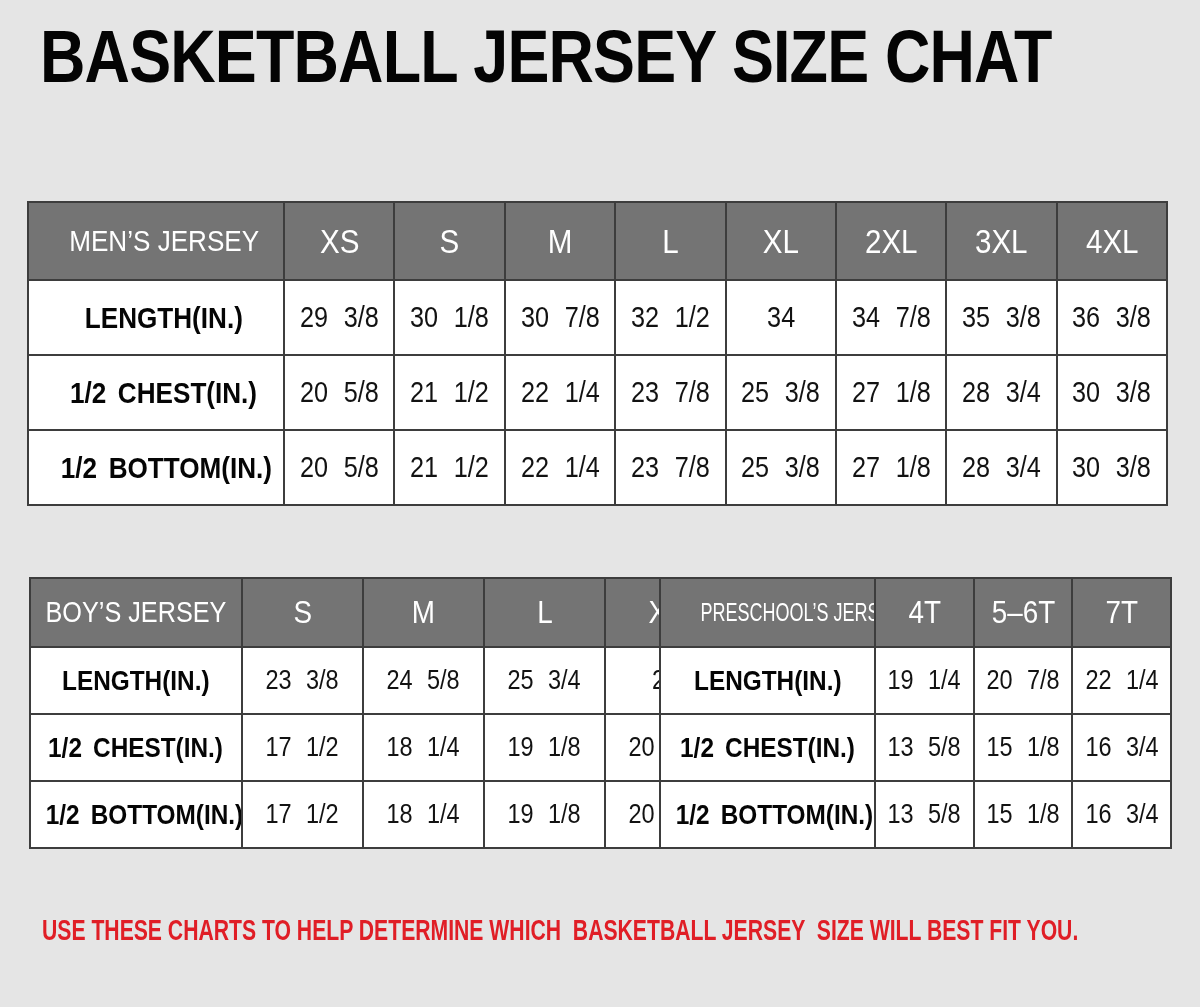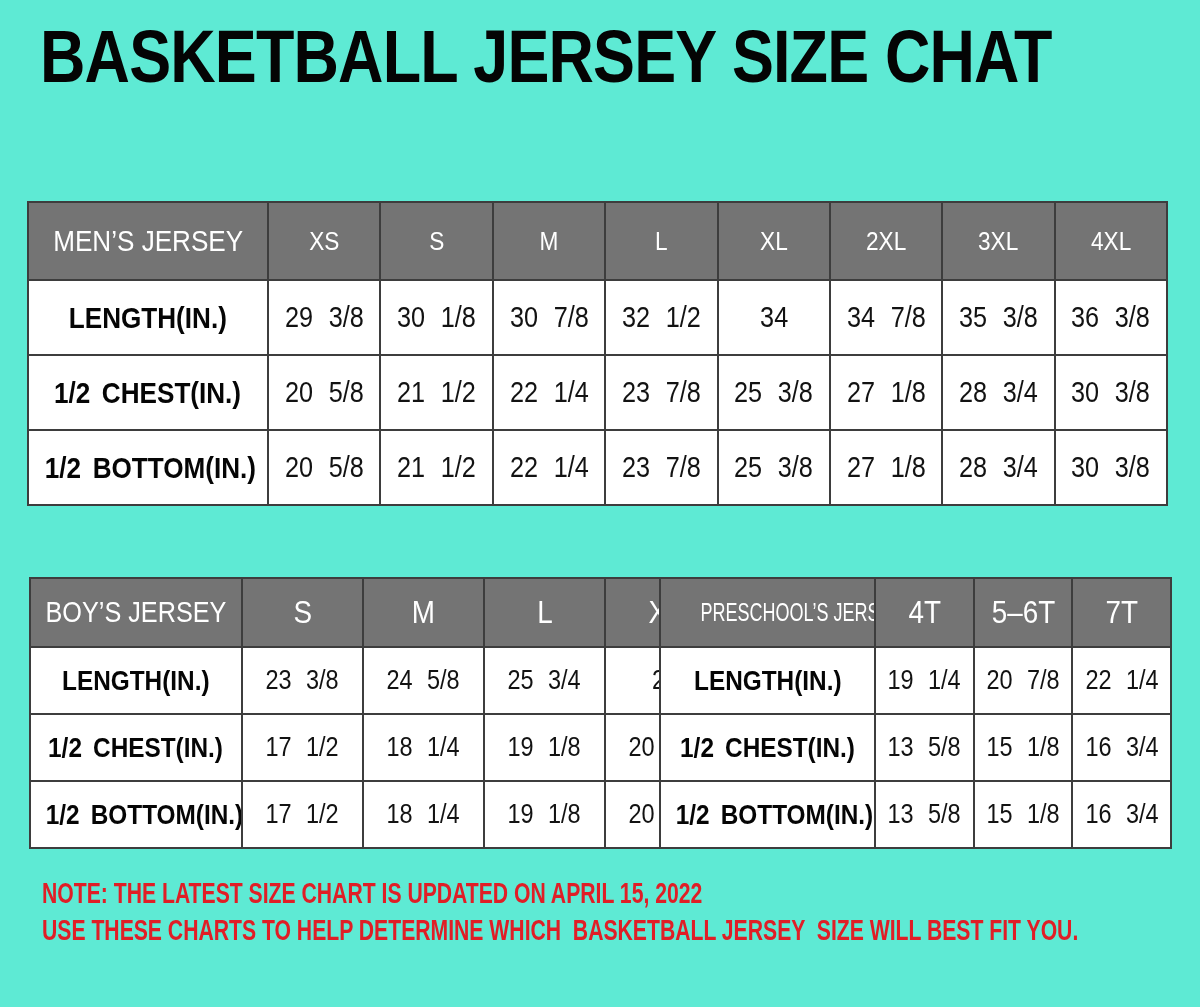--- a/index.html
+++ b/index.html
@@ -1,19 +1,19 @@
 <!DOCTYPE html>
 <html style="--accent-red: #E01E26; --header-gray: #747474; --border-dark: #3D3D3D;"><head>
 <meta charset="utf-8">
 <style>
   html,body{margin:0;padding:0;background:#ffffff;}
   .canvas{
     position:relative;
     width:1200px;height:1007px;
-    background:#5eead4;
+    background:#e5e5e5;
     font-family:"Liberation Sans", sans-serif;
     overflow:hidden;
   }
   .cond{display:inline-block;transform-origin:0 50%;white-space:pre;}
 
   
   .page-title{
     position:absolute;left:40px;top:18px;margin:0;
     font-size:74px;font-weight:700;color:#040404;
     letter-spacing:-1px;line-height:1.05;
@@ -43,22 +43,22 @@
     color:#ffffff;font-weight:400;
   }
   table.sizes tbody th{color:#050505;font-weight:700;}
   table.sizes tbody td{color:#121212;font-weight:400;}
   table.sizes .ct{display:inline-block;transform:scaleX(0.87);transform-origin:50% 50%;white-space:pre;}
 
   
   #mens{left:27px;top:201px;width:1141px;}
   #mens thead tr{height:78px;}
   #mens tbody tr{height:75px;}
-  #mens th:first-child{width:238px;}
-  #mens thead th{font-size:26px;}
+  #mens th:first-child{width:238px;padding-left:16px;}
+  #mens thead th{font-size:34px;}
   #mens thead th:first-child{font-size:30px;}
   #mens tbody th{font-size:30px;word-spacing:5px;}
   #mens tbody td{font-size:29px;word-spacing:10px;}
 
   
   table.lower thead tr{height:69px;}
   table.lower tbody tr{height:67px;}
   table.lower thead th{font-size:32px;}
   table.lower tbody th{font-size:28px;word-spacing:5px;}
   table.lower tbody td{font-size:27px;word-spacing:9px;}
@@ -200,17 +200,16 @@
         </tr>
         <tr>
           <th><span class="ct">1/2 BOTTOM(IN.)</span></th>
           <td><span class="ct">13 5/8</span></td>
           <td><span class="ct">15 1/8</span></td>
           <td><span class="ct">16 3/4</span></td>
         </tr>
       </tbody>
     </table>
 
-  <div class="footnote f1"><span class="cond">NOTE: THE LATEST SIZE CHART IS UPDATED ON APRIL 15, 2022</span></div>
 
   <div class="footnote f2"><span class="cond">USE THESE CHARTS TO HELP DETERMINE WHICH  BASKETBALL JERSEY  SIZE WILL BEST FIT YOU.</span></div>
 
 </div>
 
 </body></html>

